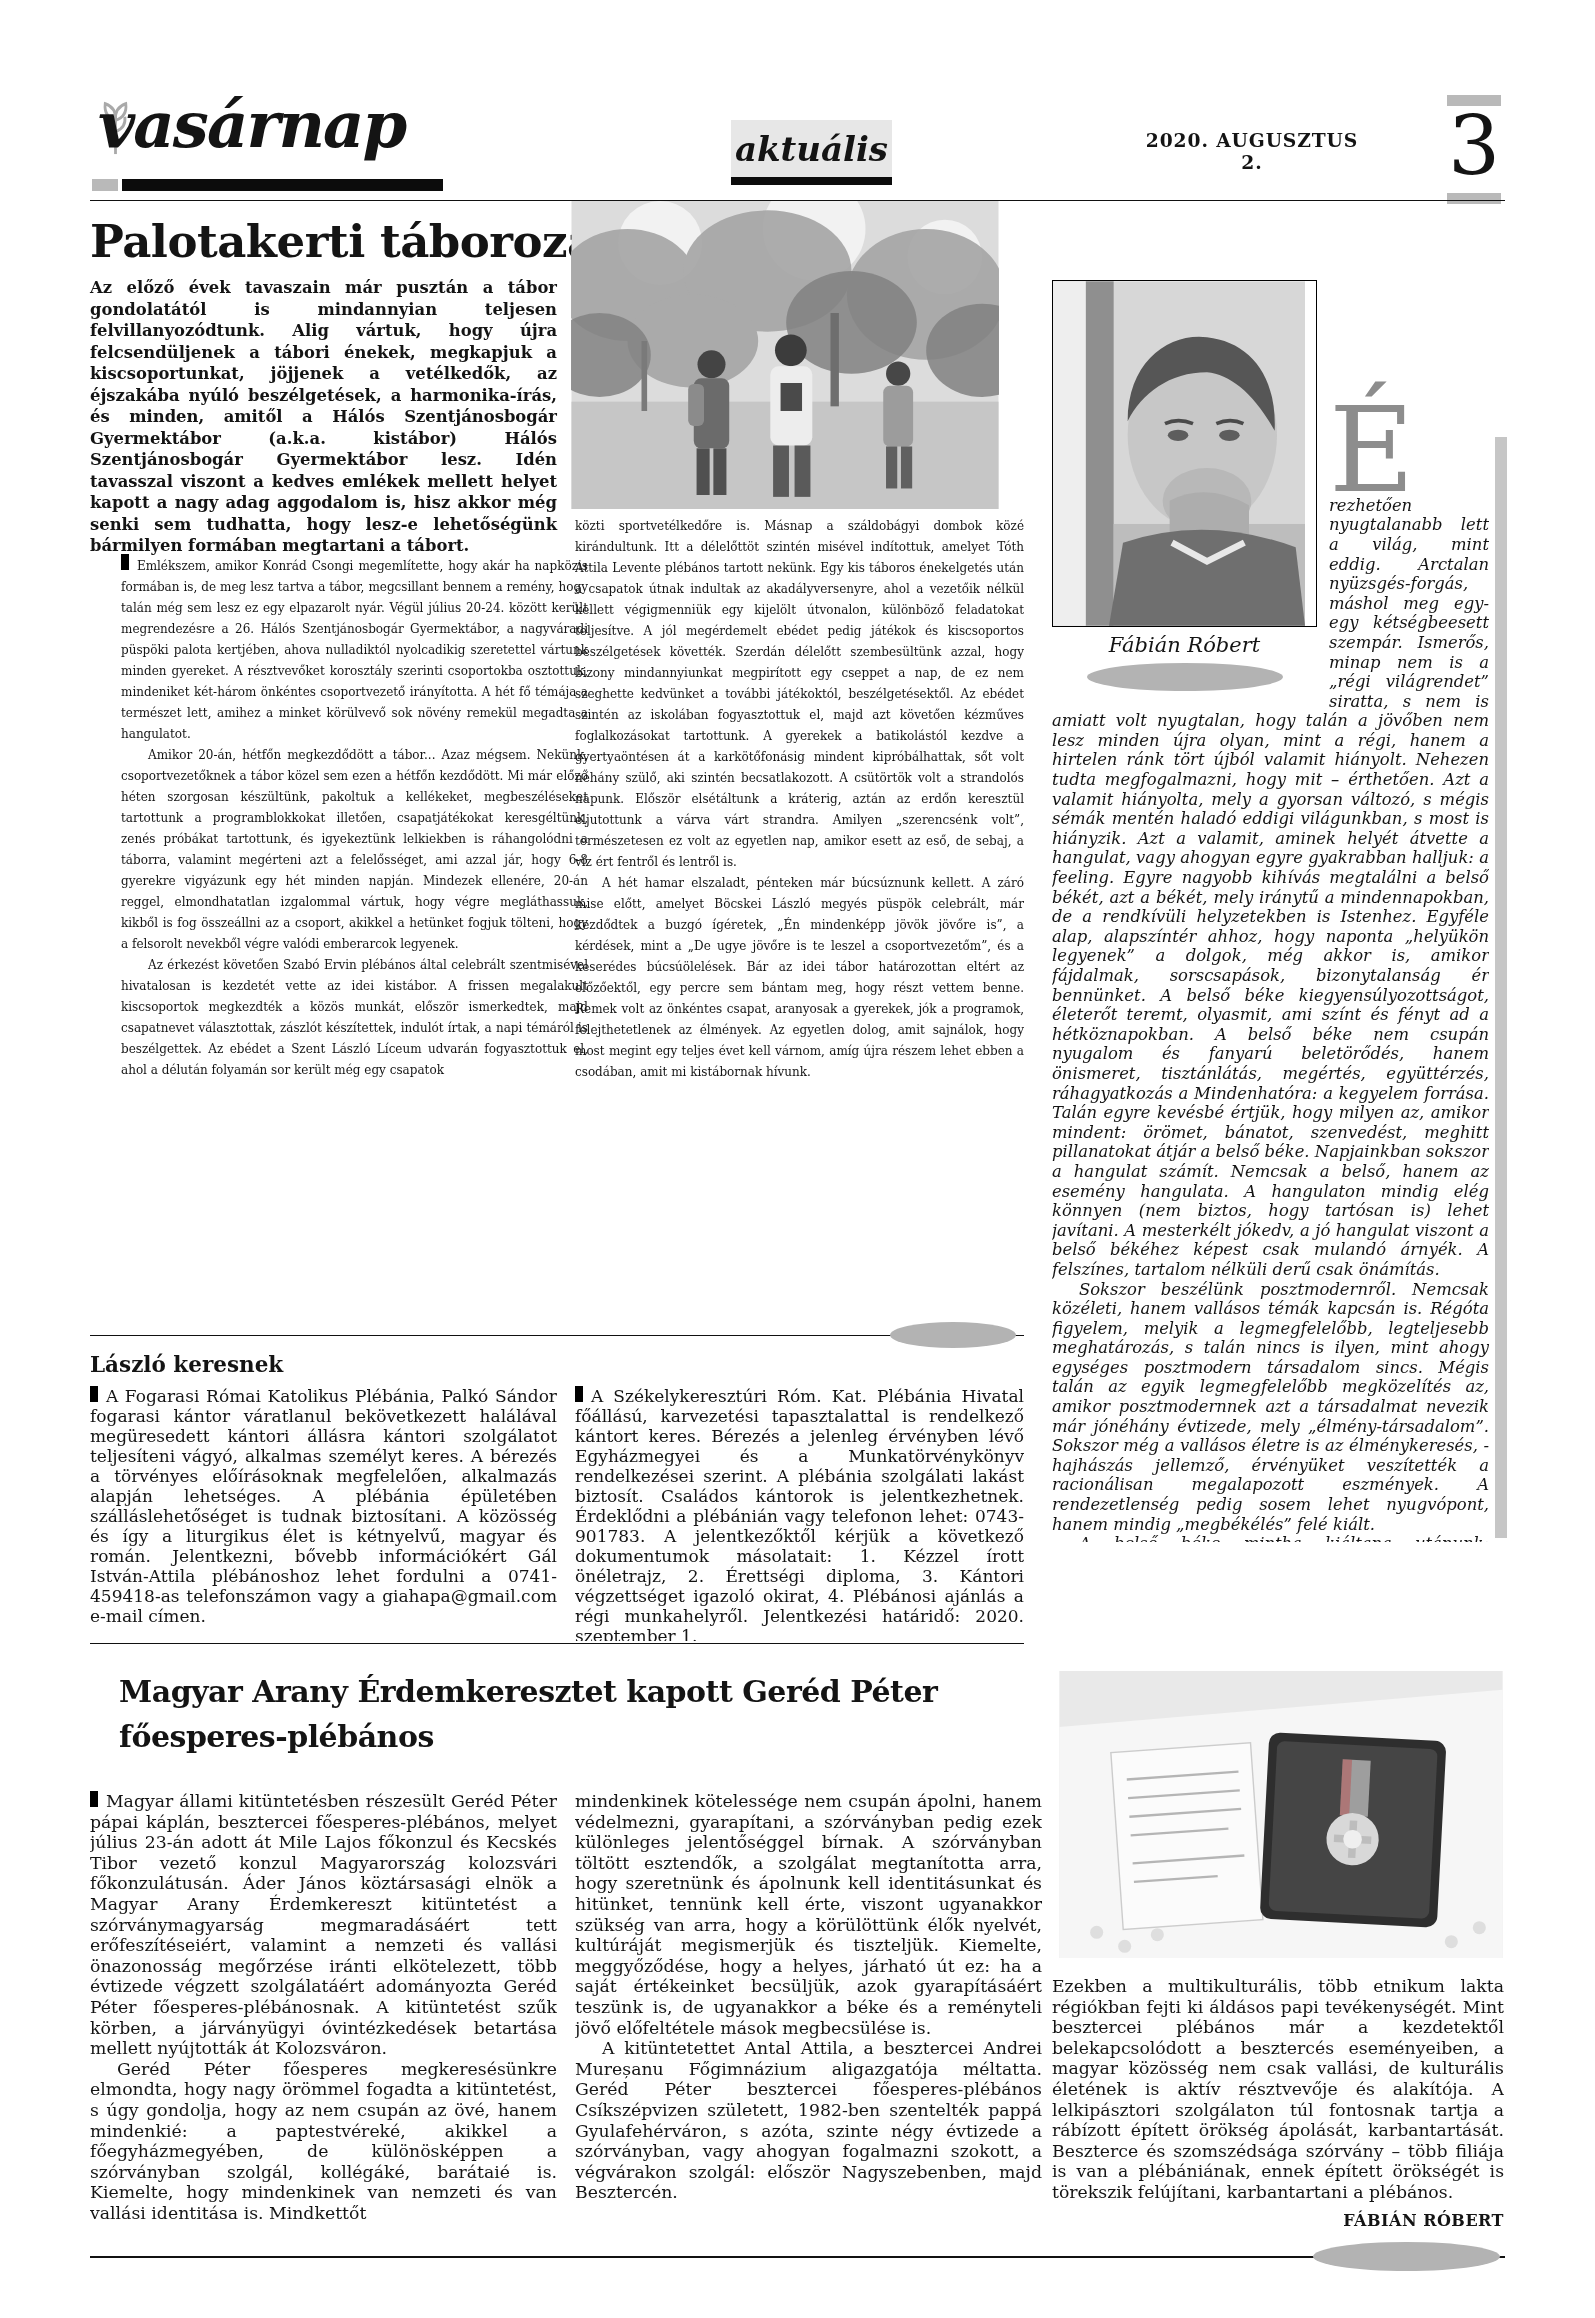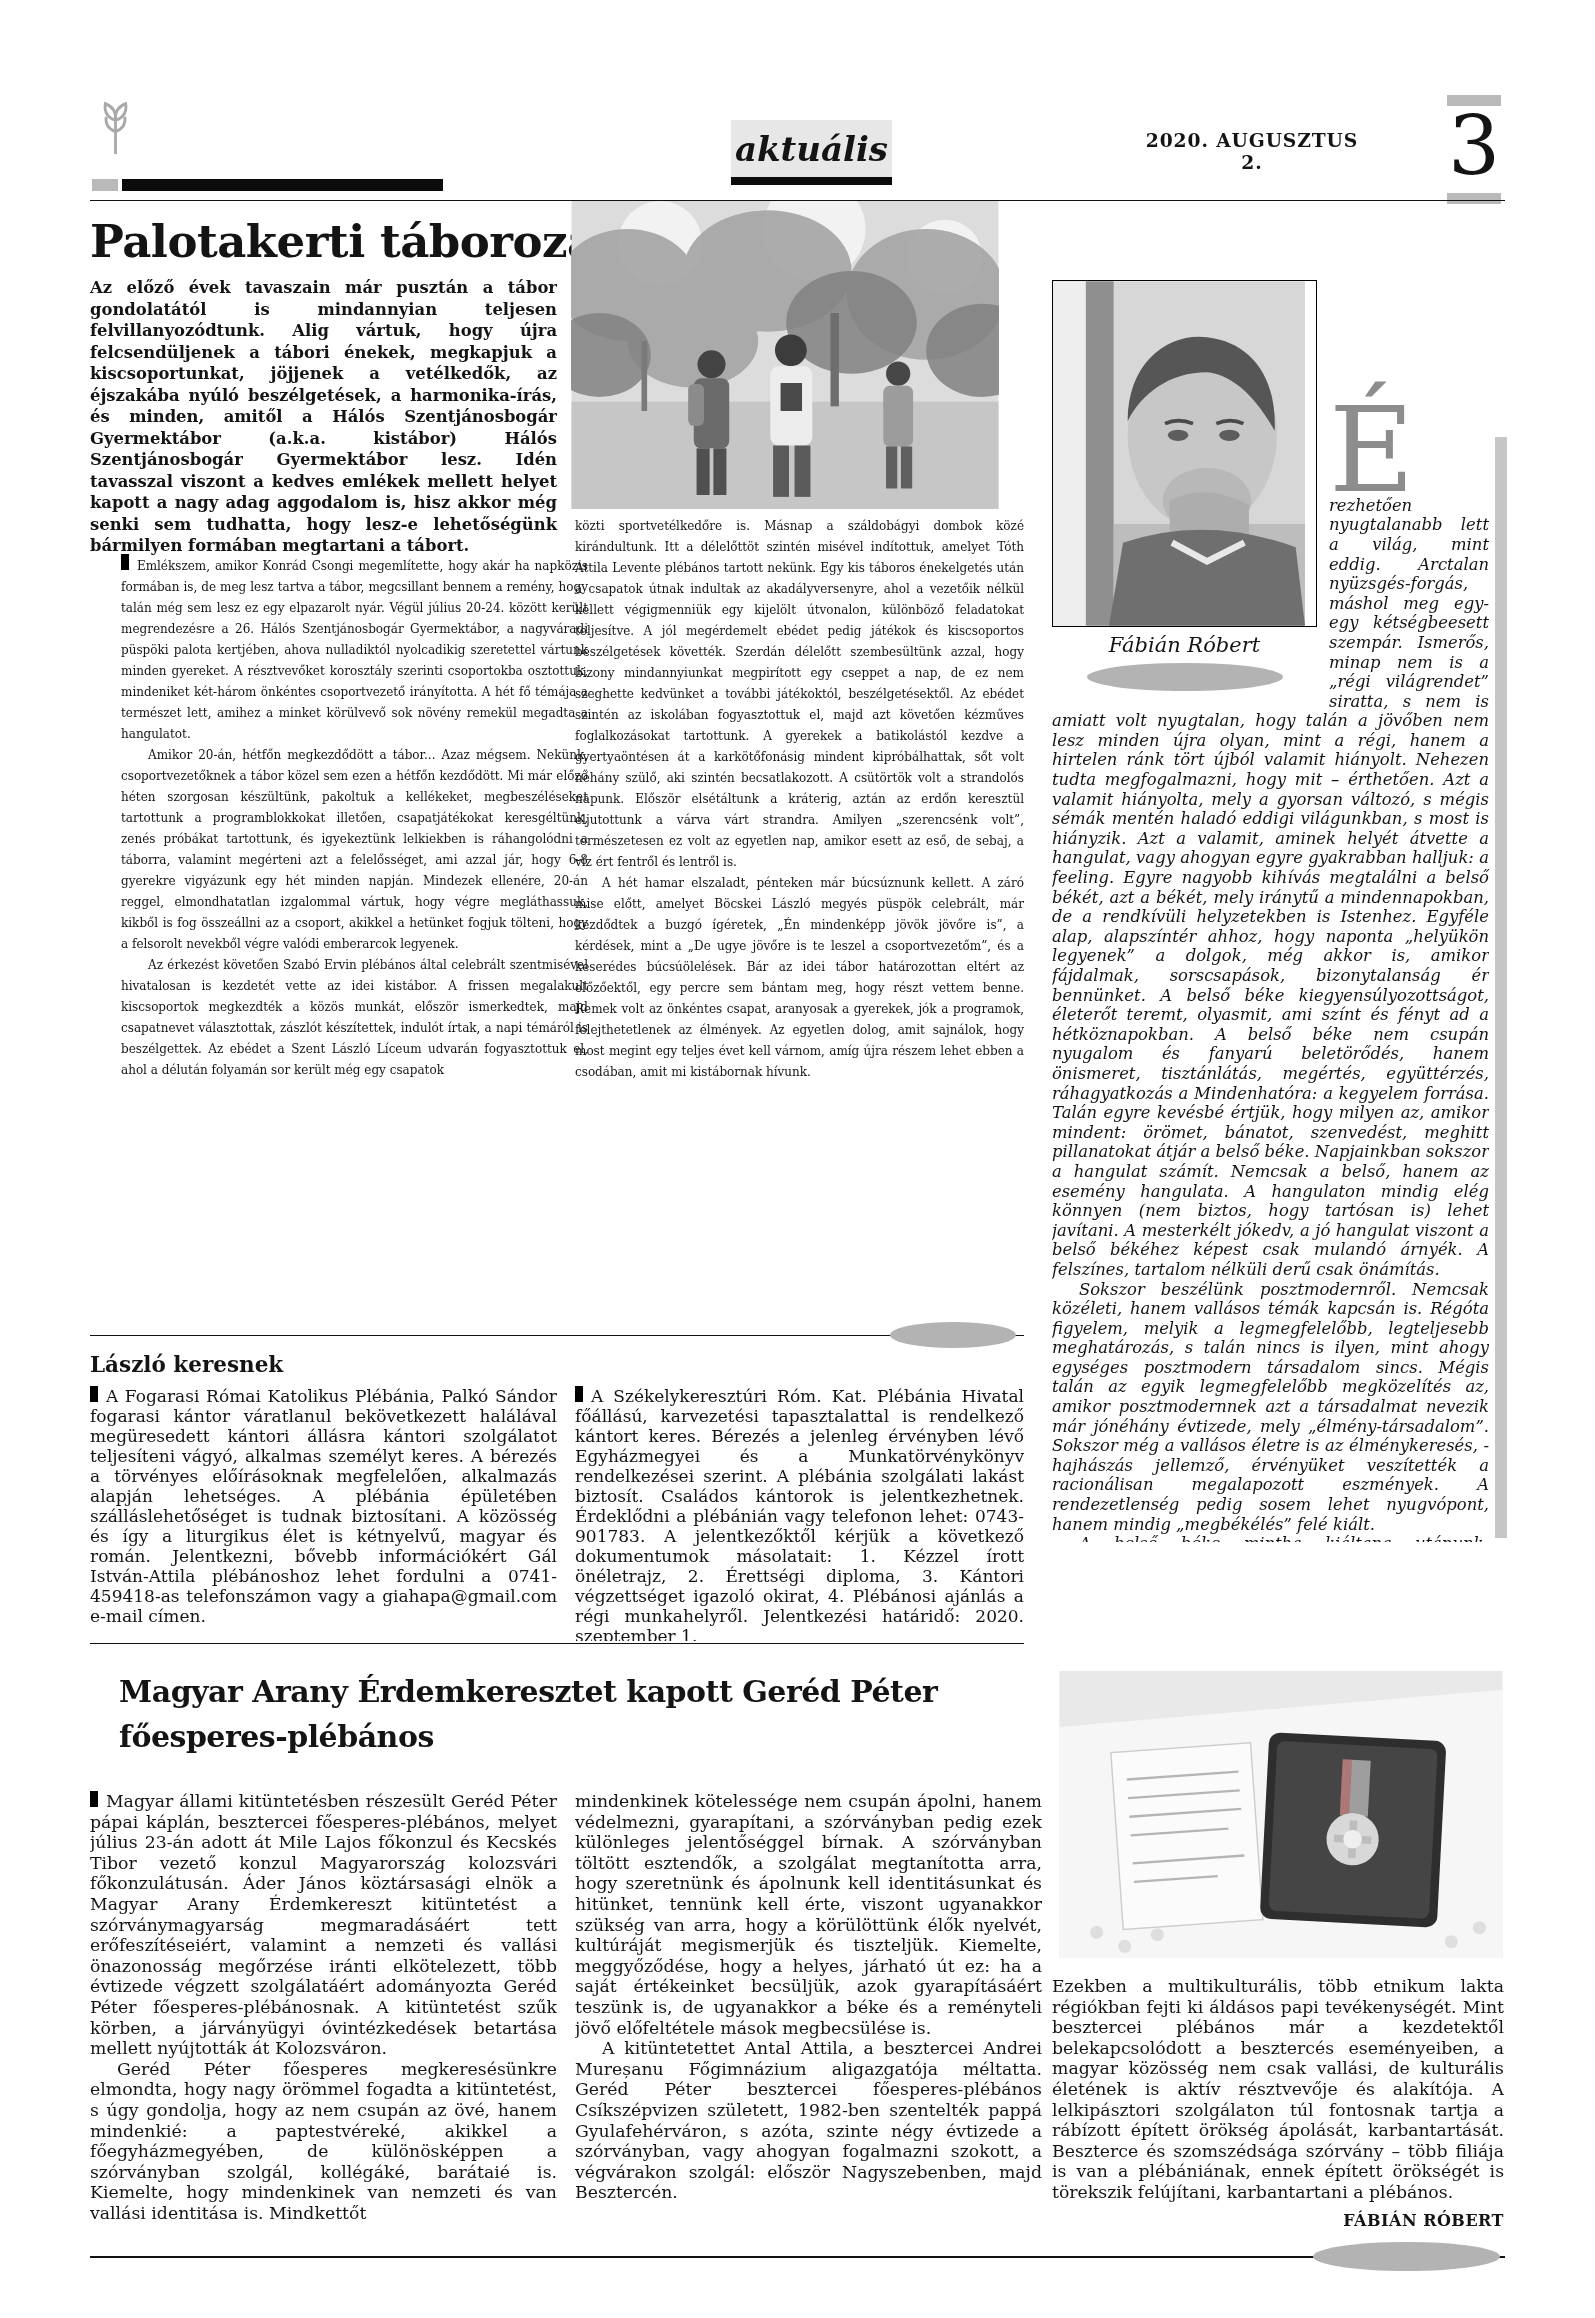--- a/index.html
+++ b/index.html
@@ -48,20 +48,21 @@
     <svg width="47" height="56" viewBox="0 0 100 120">
       <g stroke="#a9a9a9" stroke-width="6" fill="none">
         <path d="M50 118 L50 30"></path>
         <path d="M50 46 C32 40 26 26 28 10 C44 16 52 28 50 46"></path>
         <path d="M50 46 C68 40 74 26 72 10 C56 16 48 28 50 46"></path>
         <path d="M50 70 C34 64 28 52 30 38"></path>
         <path d="M50 70 C66 64 72 52 70 38"></path>
       </g>
     </svg>
   </div>
+  <div class="abs logo-text" style="left:98px;top:93px;width:374px;">vasárnap</div>
   <div class="logo-bar-gray" style="left:92px;top:179px;width:26px;height:12px;"></div>
   <div class="logo-bar-black" style="left:122px;top:179px;width:321px;height:12px;"></div>
 
   <div class="aktualis-box" style="left:731px;top:120px;width:161px;height:57px;">
     <span>aktuális</span>
   </div>
 
   <div class="abs date-text" style="left:1140px;top:129px;width:224px;">2020. AUGUSZTUS 2.</div>
 
   <div class="pagenum-bar" style="left:1447px;top:95px;width:54px;height:11.2px;"></div>

